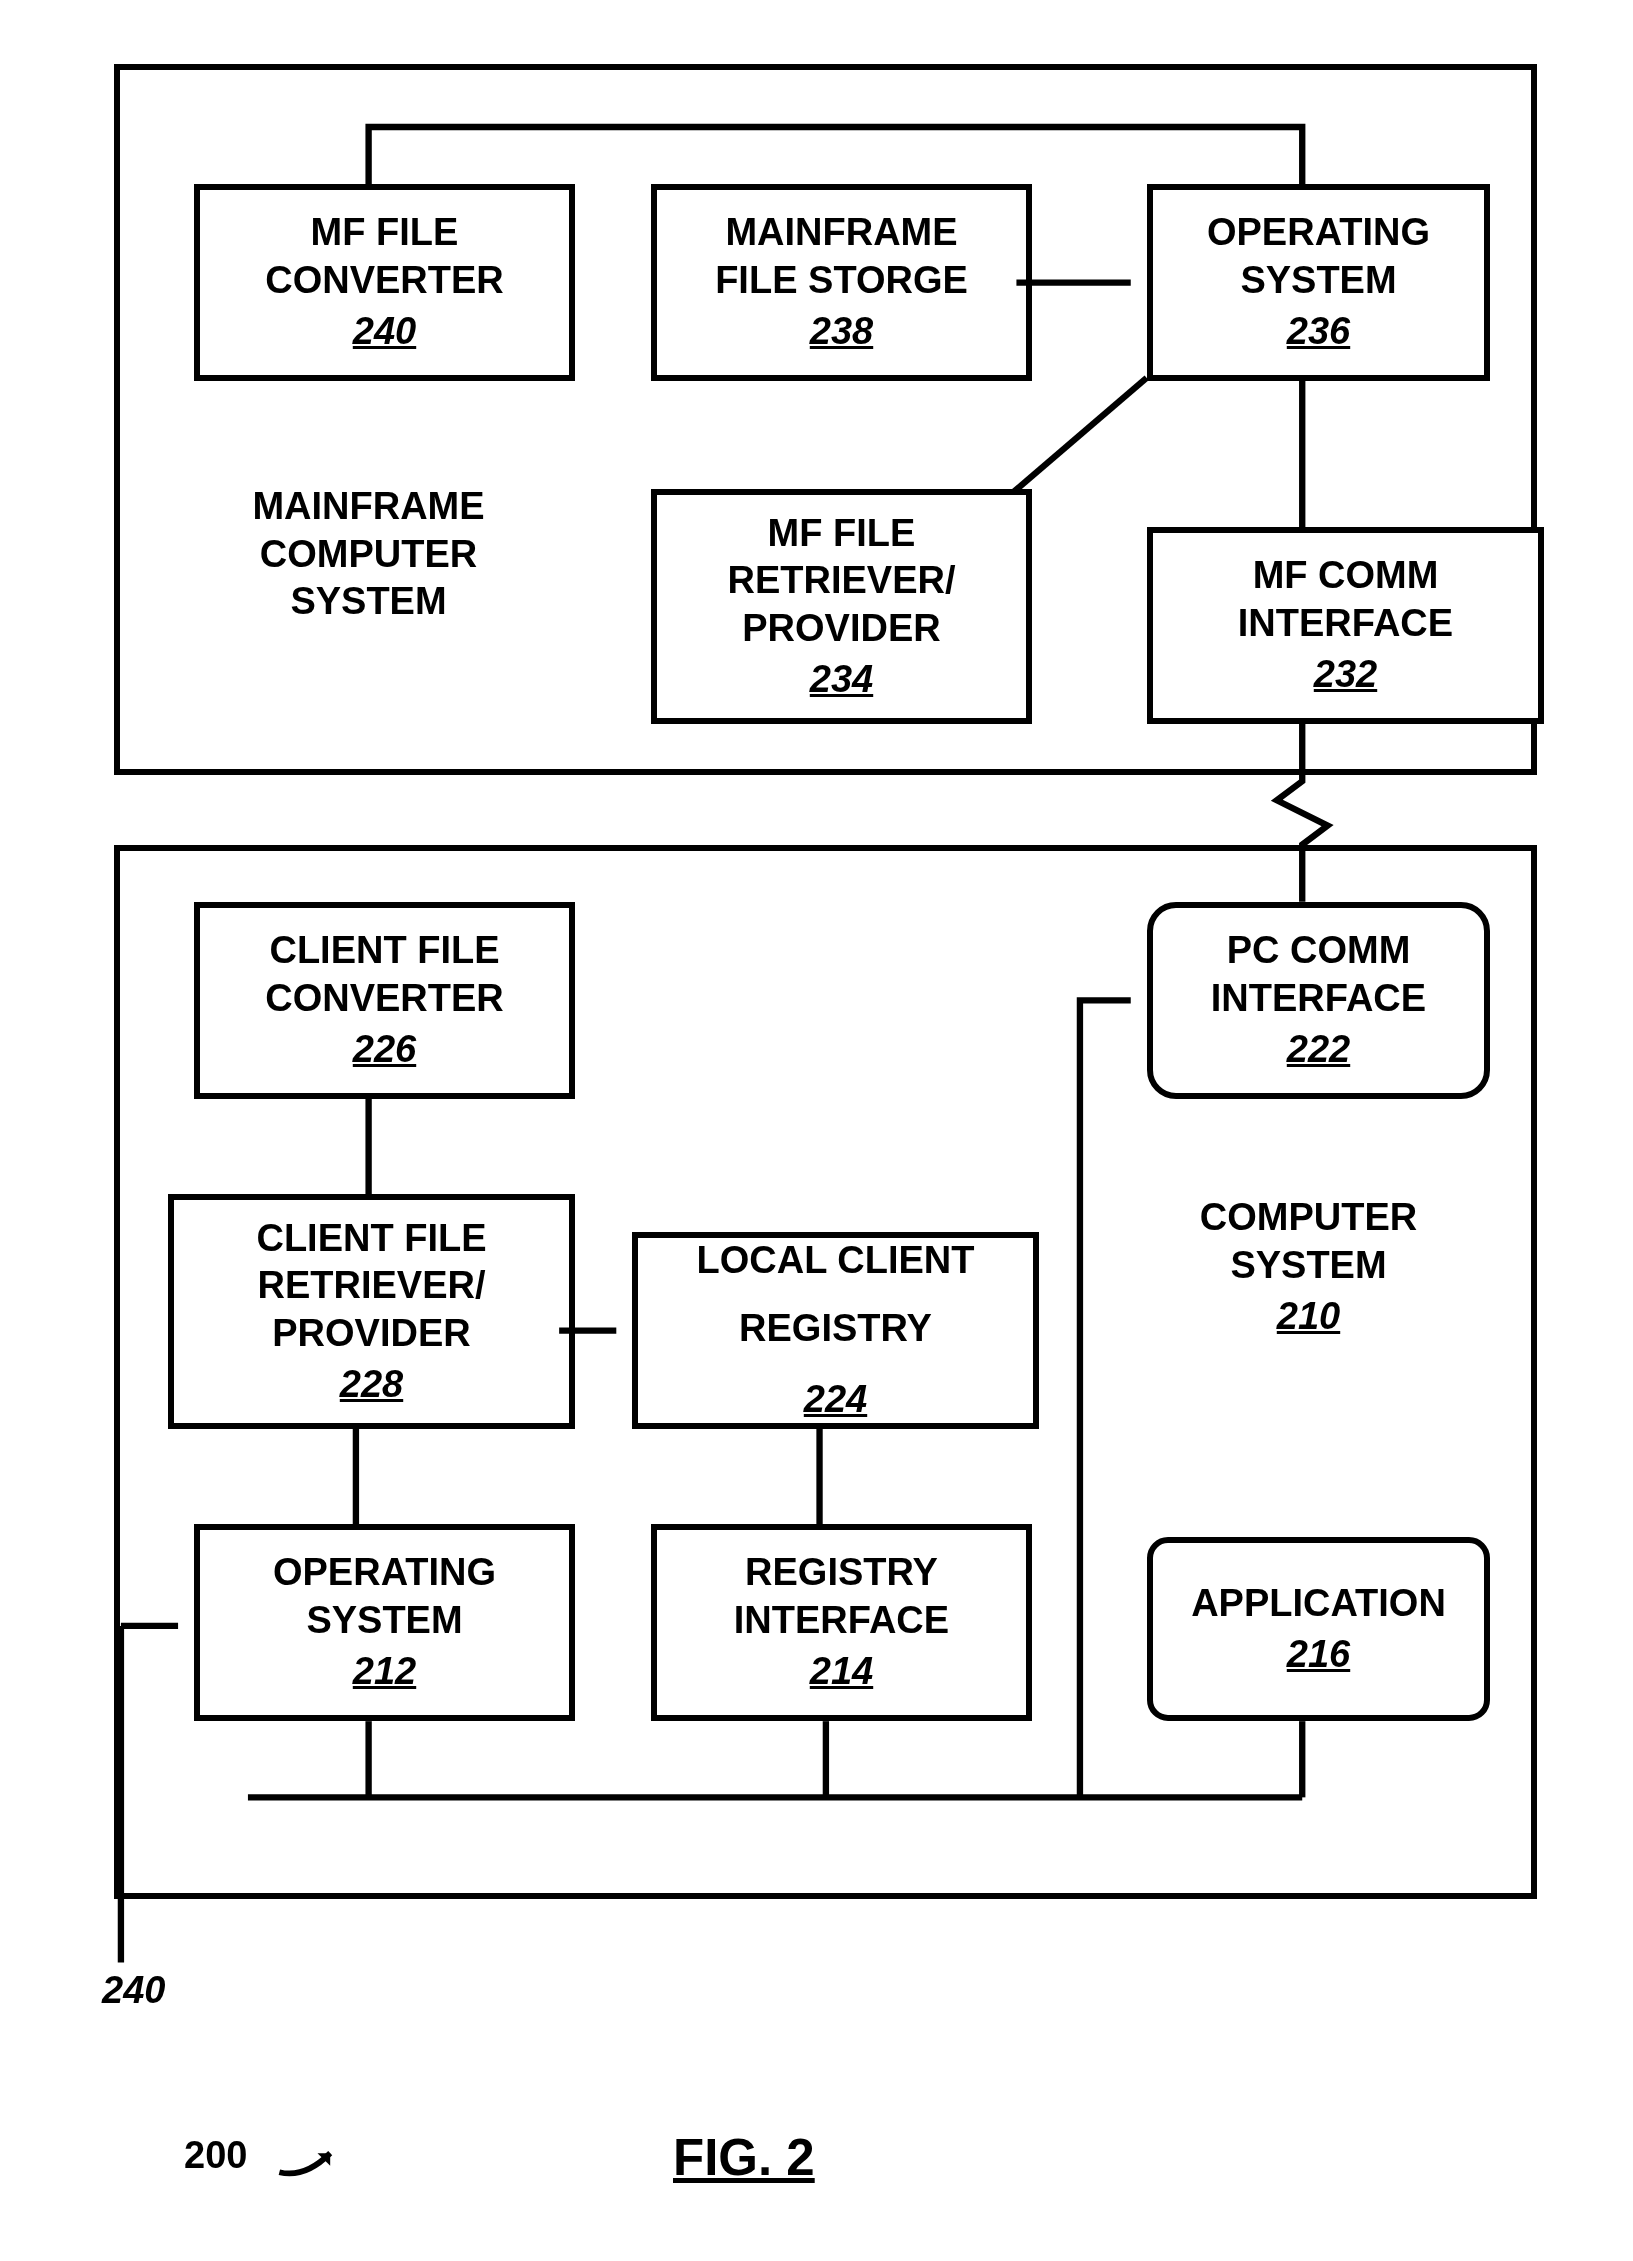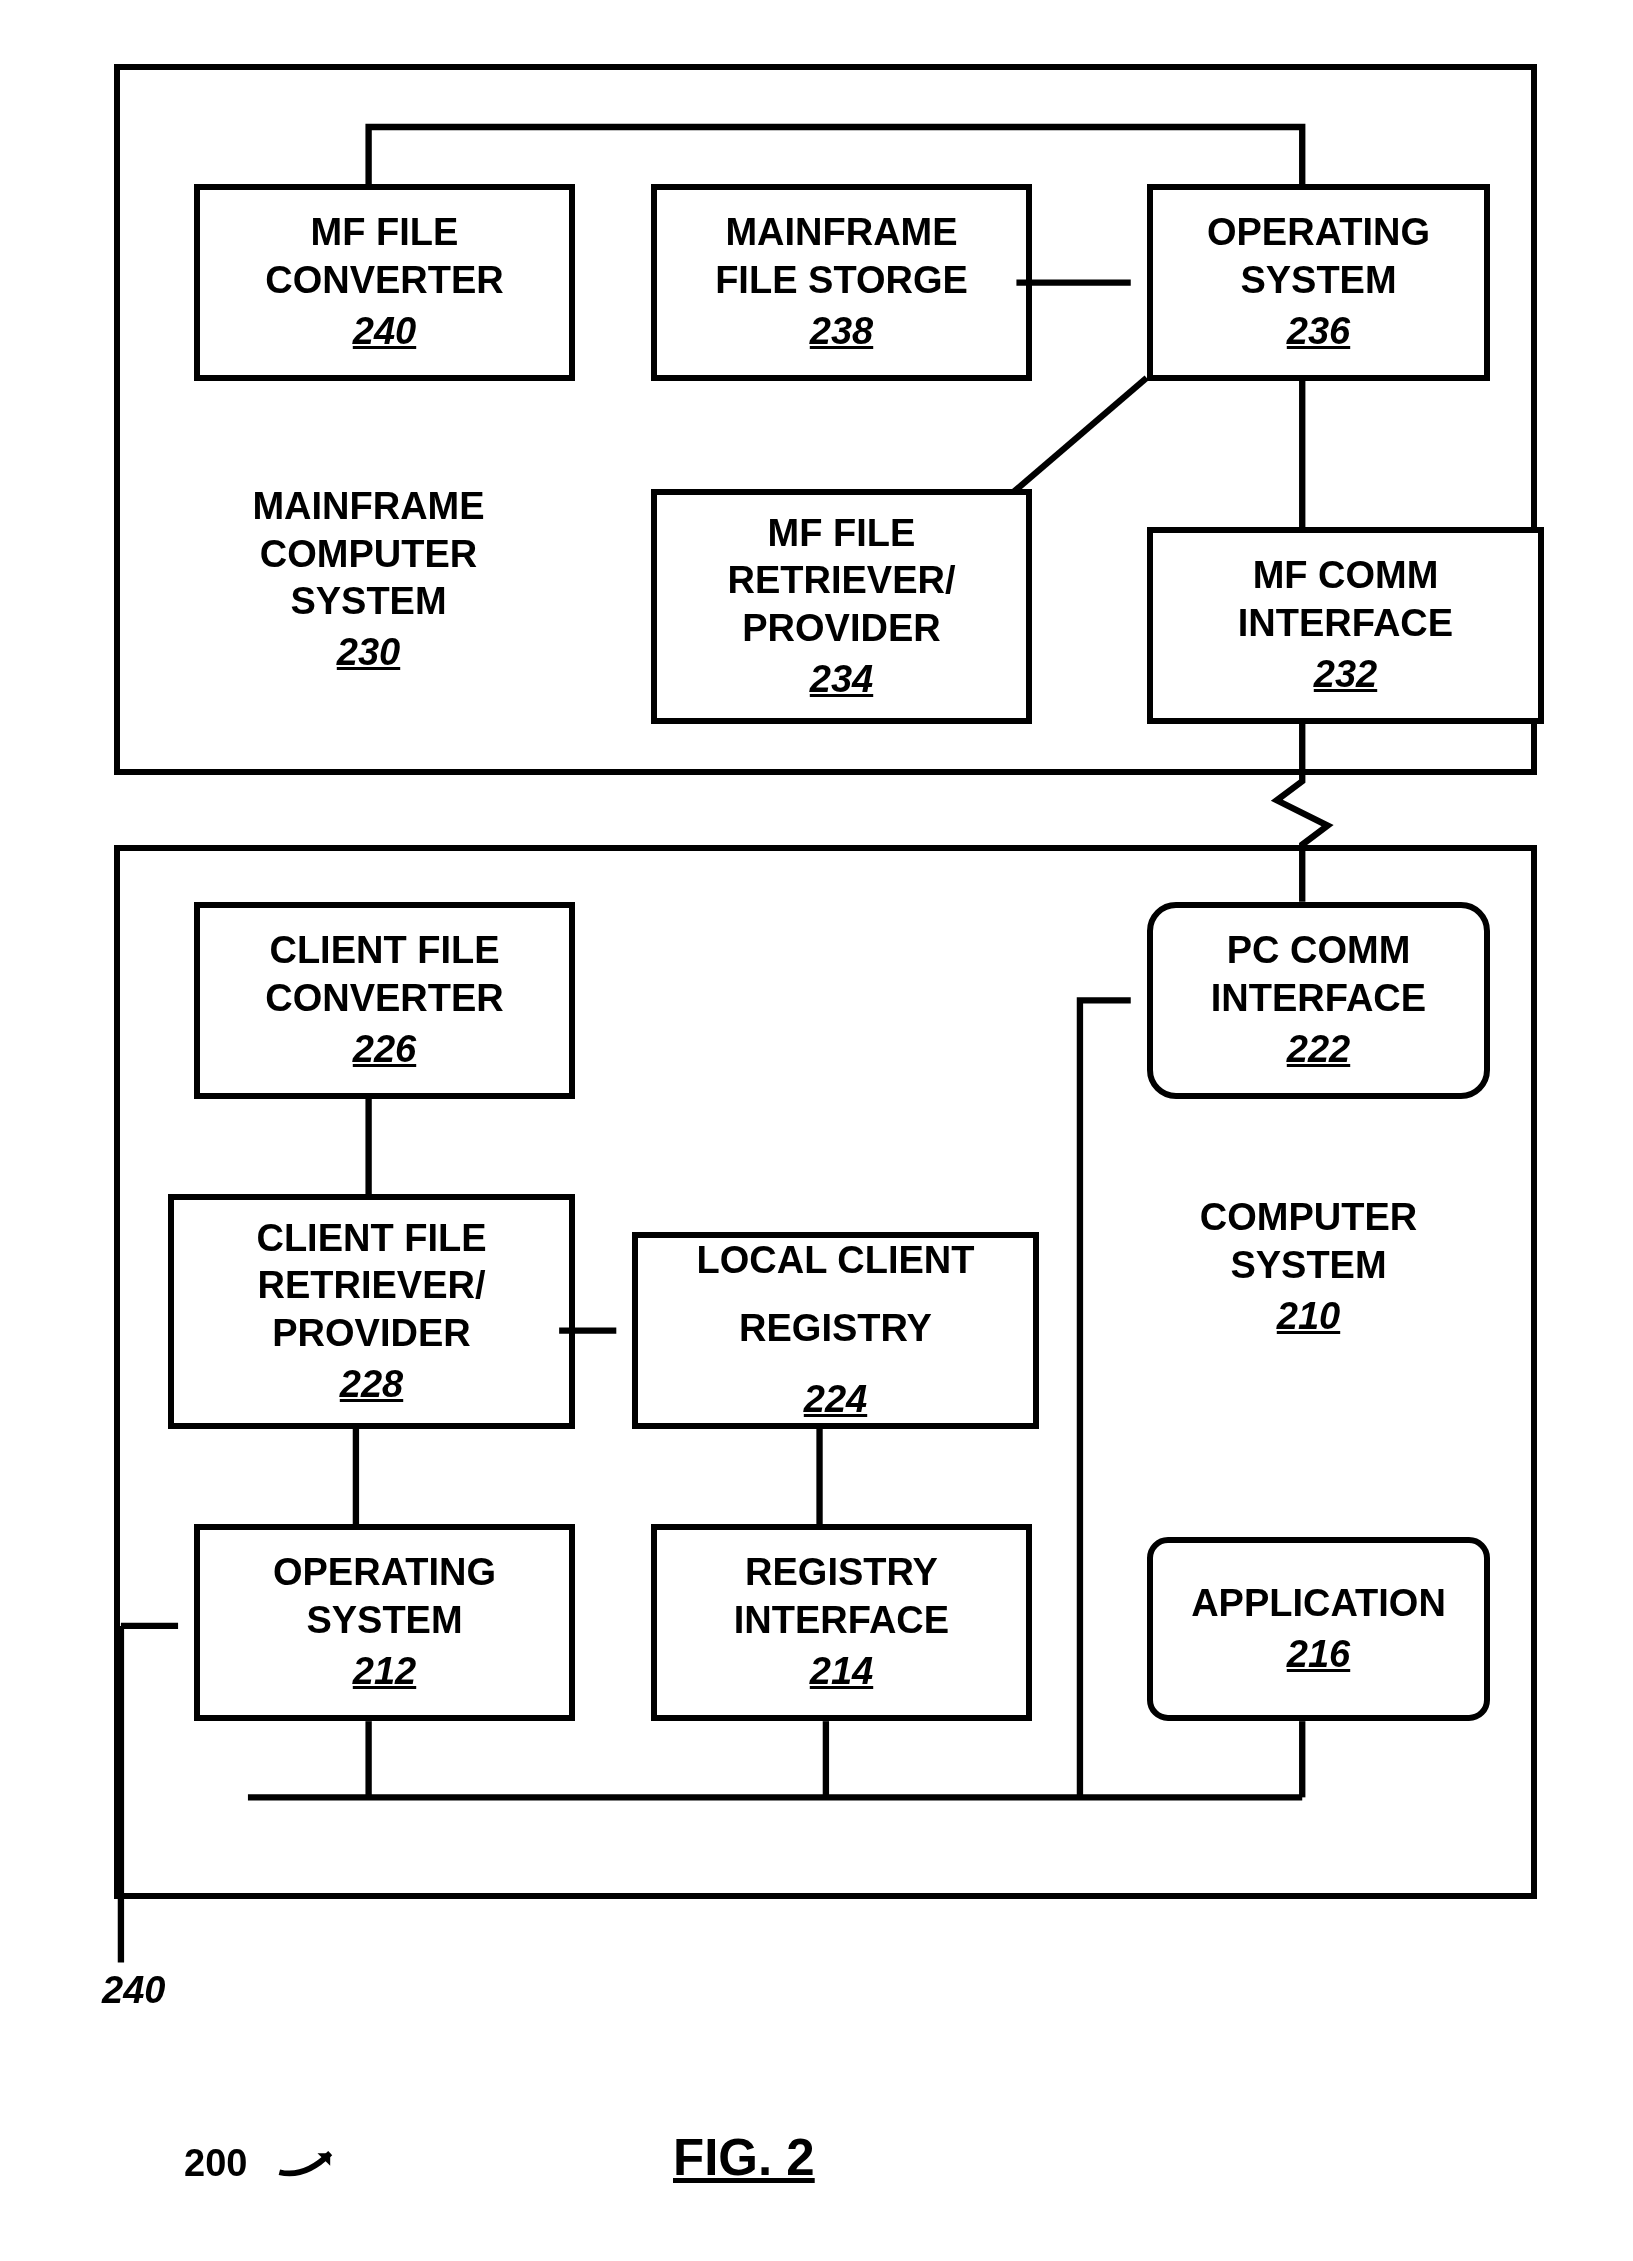--- a/index.html
+++ b/index.html
@@ -41,21 +41,21 @@
     line-height: 1.25;
   }
   .label-group .ref {
     text-decoration: underline;
     font-style: italic;
     margin-top: 3.8px;
   }
   .fig-row {
     position: absolute;
     display: flex;
-    align-items: flex-end;
+    align-items: flex-start;
     gap: 25.4px;
   }
   .fig-label {
     font-weight: bold;
     font-size: 51px;
     text-decoration: underline;
   }
   .ref-num {
     font-weight: bold;
     font-size: 38px;
@@ -105,21 +105,20 @@
 <div class="block" style="left:1131px; top:527px; width:397px; height:197px;">
   <div>MF COMM</div>
   <div>INTERFACE</div>
   <div class="ref">232</div>
 </div>
 
 <div class="label-group" style="left:178px; top:483px; width:381px;">
   <div>MAINFRAME</div>
   <div>COMPUTER</div>
   <div>SYSTEM</div>
-  <div class="ref">230</div>
 </div>
 
 <div class="container" style="left:114px; top:845px; width:1423px; height:1054px;"></div>
 
 <div class="block" style="left:178px; top:902px; width:381px; height:197px;">
   <div>CLIENT FILE</div>
   <div>CONVERTER</div>
   <div class="ref">226</div>
 </div>
 

